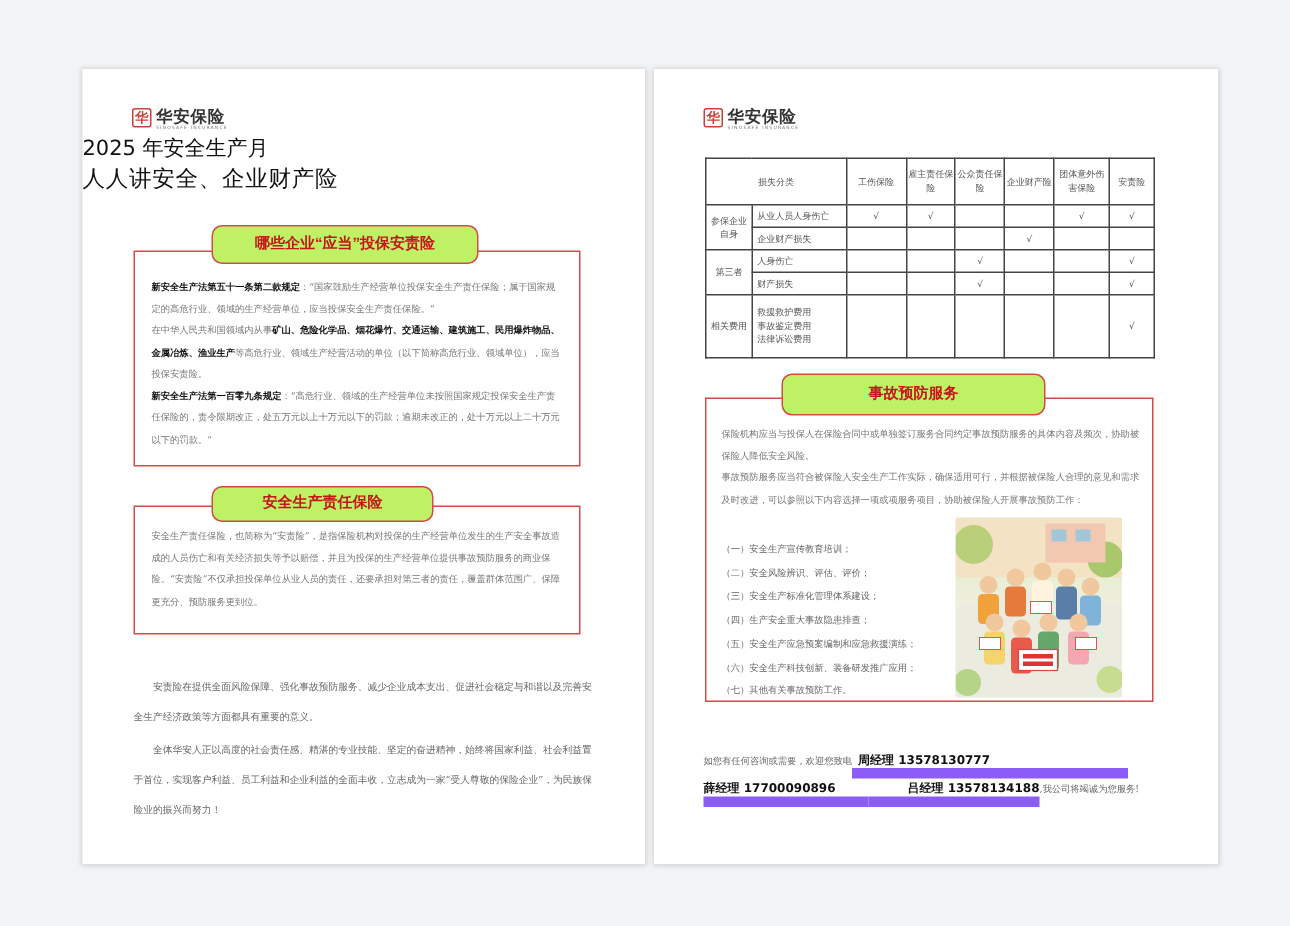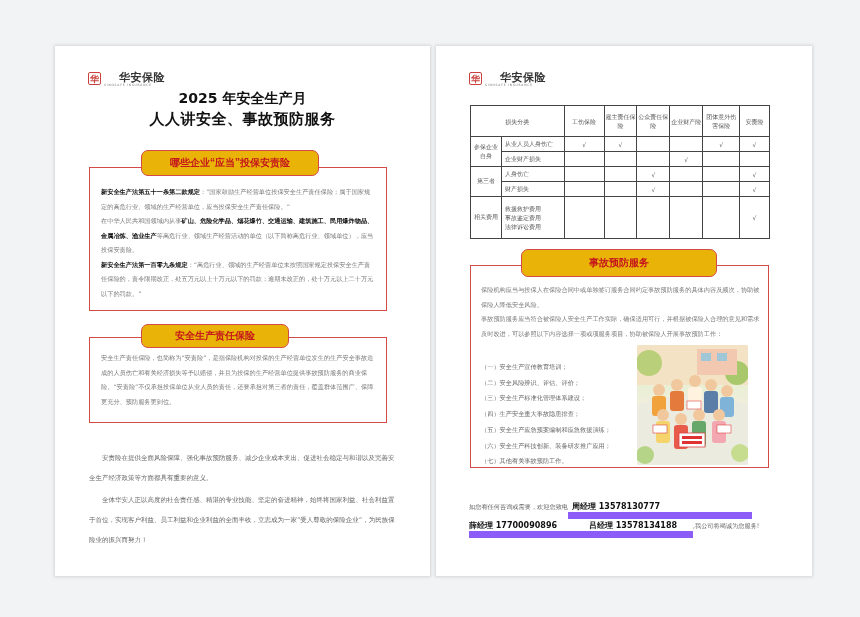--- a/index.html
+++ b/index.html
@@ -14,30 +14,30 @@
   #page-left { left:55px; width:375px; }
   #page-right { left:436px; width:376px; }
 
   .logo { position:absolute; display:flex; align-items:flex-start; }
   .logo-mark {
     width:13px; height:13px; border:1.5px solid #c9413b; border-radius:2px; color:#c9413b;
     font-size:9px; line-height:13px; text-align:center; font-family:"DejaVu Sans", sans-serif; font-weight:bold;
     box-sizing:border-box;
   }
   .logo-text { margin-left:3px; }
-  .logo-cn { font-family:"DejaVu Sans", sans-serif; font-size:11px; color:#333; font-weight:bold; line-height:11px; letter-spacing:0.5px;margin-left:15px;}
+  .logo-cn { font-family:"DejaVu Sans", sans-serif; font-size:11px; color:#333; font-weight:bold; line-height:11px; letter-spacing:0.5px;}
   .logo-en { font-family:"DejaVu Sans", sans-serif; font-size:3px; color:#777; letter-spacing:0.8px; line-height:5px; }
 
-  .title { position:absolute; left:0; width:100%; text-align:center; font-family:"DejaVu Sans", sans-serif; font-weight:bold; color:#111; }
+  .title { position:absolute; left:0; width:100%; font-family:"DejaVu Sans", sans-serif; font-weight:normal; color:#111; }
   .t1 { top:44px; font-size:14px; }
   .t2 { top:64px; font-size:15px; letter-spacing:0.5px; }
 
   .box { position:absolute; border:1.5px solid #d34b48; box-sizing:border-box; }
   .tab {
-    position:absolute; background:#eab308; border:1.5px solid #d34b48; border-radius:7px;
+    position:absolute; background:#bef264; border:1.5px solid #d34b48; border-radius:7px;
     box-sizing:border-box; text-align:center; font-family:Liberation Sans, sans-serif;
     font-weight:bold; color:#c4161c; font-size:10px;
   }
   .para { font-size:6.2px; line-height:14.5px; color:#777; }
   .para b { color:#111; font-family:"DejaVu Sans", sans-serif; font-weight:bold;}
 
   .closing { position:absolute; left:34px; width:310px; font-size:6.5px; line-height:20px; color:#666; text-indent:2em;}
 
   table.ins { position:absolute; left:34px; top:59px; width:300px; border-collapse:collapse; font-size:6px; color:#555; }
   table.ins td, table.ins th { border:1px solid #444; text-align:center; padding:0; font-weight:normal; }
@@ -59,21 +59,21 @@
 
 <div class="page" id="page-left">
   <div class="logo" style="left:33px;top:26px;">
     <div class="logo-mark">华</div>
     <div class="logo-text">
       <div class="logo-cn">华安保险</div>
       <div class="logo-en">SINOSAFE INSURANCE</div>
     </div>
   </div>
   <div class="title t1">2025 年安全生产月</div>
-  <div class="title t2">人人讲安全、事故预防服务</div>
+  <div class="title t2">人人讲安全、企业财产险</div>
 
   <div class="box" style="left:34px;top:121px;width:298px;height:144px;">
     <div class="para" style="position:absolute;left:11px;top:17px;width:275px;">
       <div><b>新安全生产法第五十一条第二款规定</b><span>：“国家鼓励生产经营单位投保安全生产责任保险；属于国家规定的高危行业、领域的生产经营单位，应当投保安全生产责任保险。”</span></div>
       <div><span>在中华人民共和国领域内从事</span><b>矿山、危险化学品、烟花爆竹、交通运输、建筑施工、民用爆炸物品、金属冶炼、渔业生产</b><span>等高危行业、领域生产经营活动的单位（以下简称高危行业、领域单位），应当投保安责险。</span></div>
       <div><b>新安全生产法第一百零九条规定</b><span>：“高危行业、领域的生产经营单位未按照国家规定投保安全生产责任保险的，责令限期改正，处五万元以上十万元以下的罚款；逾期未改正的，处十万元以上二十万元以下的罚款。”</span></div>
     </div>
   </div>
   <div class="tab" style="left:86px;top:104px;width:178px;height:26px;line-height:23px;">哪些企业“应当”投保安责险</div>
 
@@ -170,21 +170,21 @@
     </tr>
   </tbody>
     </table>
 
   <div class="box" style="left:34px;top:219px;width:299px;height:203px;">
     <div class="para" style="position:absolute;left:10px;top:17px;width:280px;">
       <div>保险机构应当与投保人在保险合同中或单独签订服务合同约定事故预防服务的具体内容及频次，协助被保险人降低安全风险。</div>
       <div>事故预防服务应当符合被保险人安全生产工作实际，确保适用可行，并根据被保险人合理的意见和需求及时改进，可以参照以下内容选择一项或项服务项目，协助被保险人开展事故预防工作：</div>
     </div>
   </div>
-  <div class="tab" style="left:85px;top:203px;width:196px;height:28px;line-height:25px;">事故预防服务</div>
+  <div class="tab" style="left:85px;top:203px;width:176px;height:28px;line-height:25px;">事故预防服务</div>
 
   <div class="svc-list" style="left:45px;top:313px;">
     <div>（一）安全生产宣传教育培训；</div>
     <div>（二）安全风险辨识、评估、评价；</div>
     <div>（三）安全生产标准化管理体系建设；</div>
     <div>（四）生产安全重大事故隐患排查；</div>
     <div>（五）安全生产应急预案编制和应急救援演练；</div>
     <div>（六）安全生产科技创新、装备研发推广应用；</div>
     <div>（七）其他有关事故预防工作。</div>
   </div>
@@ -226,15 +226,15 @@
       </g>
       <circle cx="8" cy="110" r="9" fill="#b6d487"></circle>
       <circle cx="103" cy="108" r="9" fill="#c6dc8f"></circle>
     </svg>
   </div>
 
   <div class="contact" style="left:33px;top:455px;">
     <span>如您有任何咨询或需要，欢迎您致电</span><span class="u" style="width:180px;padding-left:4px;">周经理 13578130777</span>
   </div>
   <div class="contact" style="left:33px;top:474px;">
-    <span class="u" style="width:110px;">薛经理 17700090896</span><span class="u" style="width:104px;margin-left:0;padding-left:10px;">吕经理 13578134188</span><span>,我公司将竭诚为您服务!</span>
+    <span class="u" style="width:110px;">薛经理 17700090896</span><span class="u" style="width:104px;margin-left:0;padding-left:10px;text-align:right;">吕经理 13578134188</span><span>,我公司将竭诚为您服务!</span>
   </div>
 </div>
 
 </body></html>

